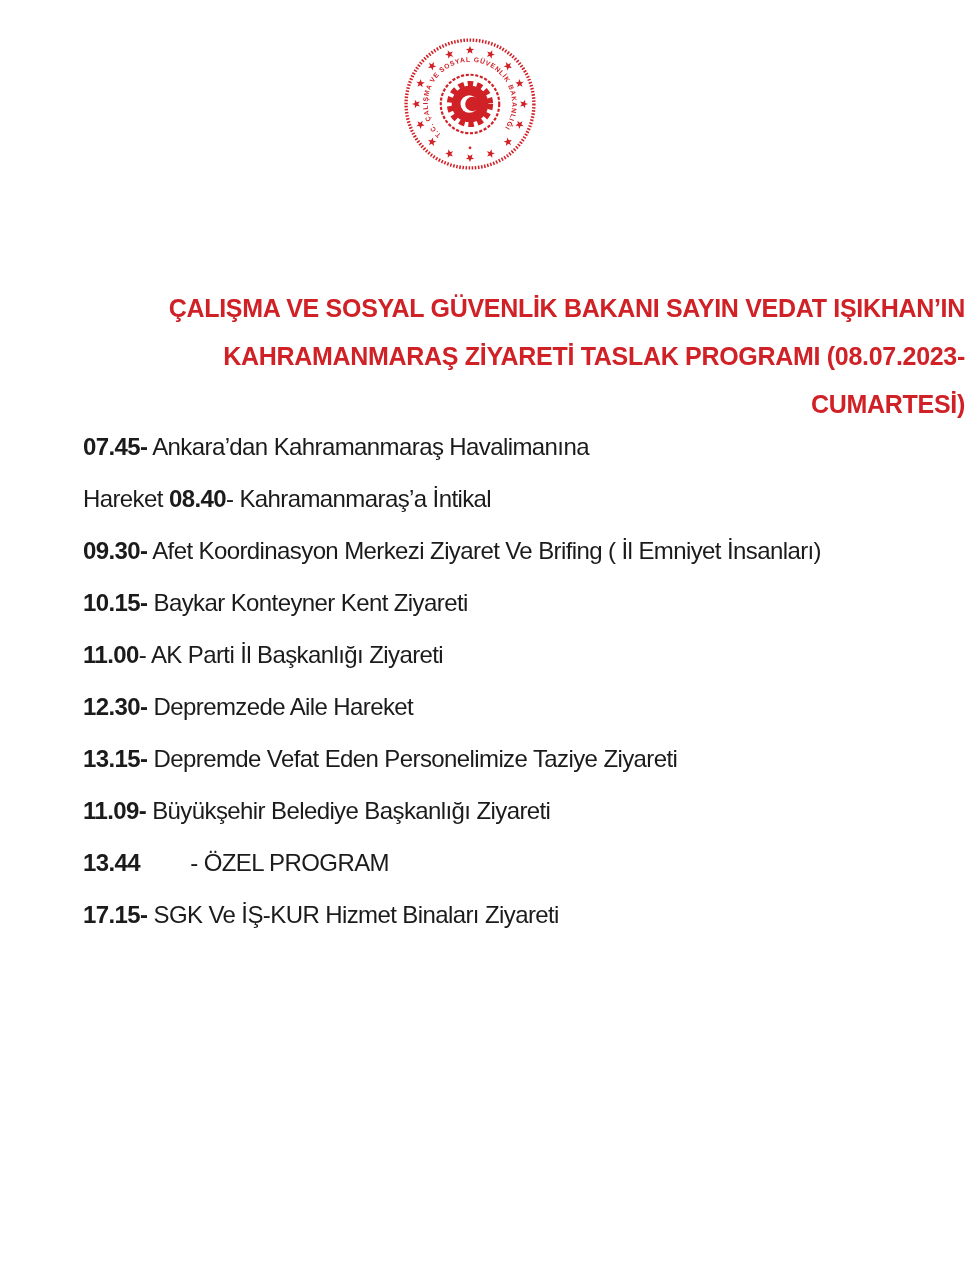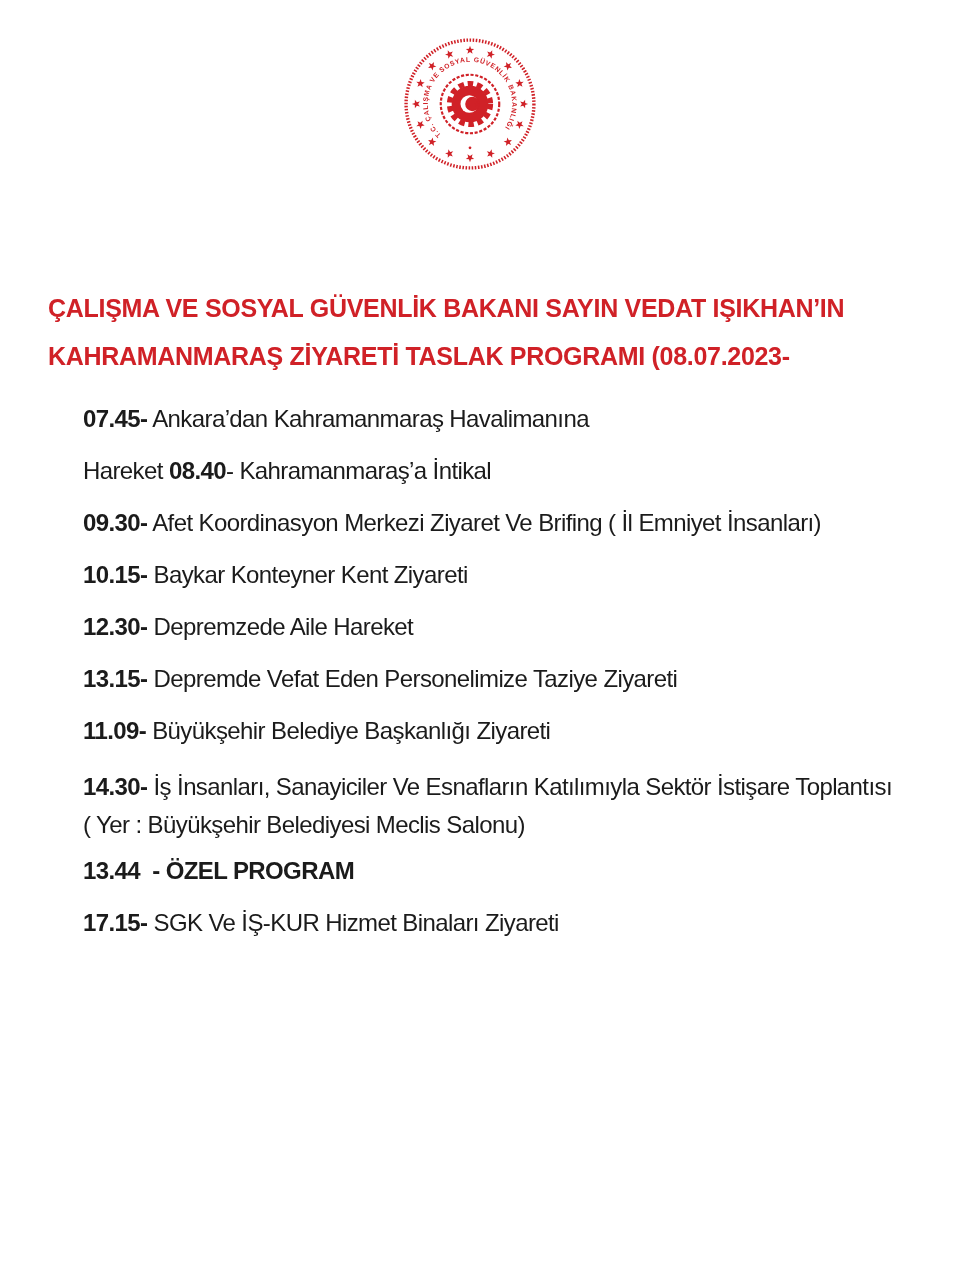--- a/index.html
+++ b/index.html
@@ -20,46 +20,46 @@
   
   .logo-wrap{
     padding-top:36px;
     display:flex;justify-content:center;
   }
   .logo-wrap svg{width:136px;height:136px;display:block;margin-left:-26px;}
 
   
   .title{
     margin-top:112px;
-    text-align:left;
+    text-align:right;
     color:var(--red);
     font-weight:bold;
     font-size:25px;
     letter-spacing:-0.3px;
     line-height:48px;
     margin-left:48px;
   }
 
   
   .schedule{
-    margin-top:24px;
+    margin-top:4px;
     padding-left:83px;
     padding-right:62px;
     font-size:24px;
     letter-spacing:-0.6px;
   }
   .row{
     line-height:30px;
     margin:0 0 22px 0;
     font-weight:normal;
   }
   .row .t{font-weight:bold;}
   .row .pfx{font-weight:normal;}
   .row.heading{font-weight:bold;padding-left:112px;}
-  .row.allbold .x{font-weight:bold;}
+  .row.allbold .x{font-weight:normal;padding-left:38px;}
   .row.wrap{line-height:38px;margin-bottom:12px;}
 </style>
 </head>
 <body>
 
 <div class="page">
 
   <div class="logo-wrap">
     <svg viewBox="0 0 200 200" aria-hidden="true">
       <defs>
@@ -100,41 +100,42 @@
 
       <circle cx="99" cy="100" r="13" fill="#ffffff"></circle>
       <circle cx="103.5" cy="100" r="10.6" fill="#d02127"></circle>
       <use href="#star" transform="translate(110 100) scale(0.62)" fill="#ffffff" style="fill:#ffffff"></use>
     </svg>
   </div>
 
   <div class="title">
     <div>ÇALIŞMA VE SOSYAL GÜVENLİK BAKANI SAYIN VEDAT IŞIKHAN’IN</div>
     <div>KAHRAMANMARAŞ ZİYARETİ TASLAK PROGRAMI (08.07.2023-</div>
+    <div>CUMARTESİ)</div>
   </div>
 
   <div class="schedule">
 
     <p class="row"><span class="t">07.45-</span><span class="x"> Ankara’dan Kahramanmaraş Havalimanına</span></p>
 
     <p class="row"><span class="pfx">Hareket </span><span class="t">08.40</span><span class="x">- Kahramanmaraş’a İntikal</span></p>
 
 
     <p class="row"><span class="t">09.30-</span><span class="x"> Afet Koordinasyon Merkezi Ziyaret Ve Brifing ( İl Emniyet İnsanları)</span></p>
 
     <p class="row"><span class="t">10.15-</span><span class="x"> Baykar Konteyner Kent Ziyareti</span></p>
 
+    <p class="row"><span class="t">11.00</span><span class="x">- AK Parti İl Başkanlığı Ziyareti</span></p>
 
     <p class="row"><span class="t">12.30-</span><span class="x"> Depremzede Aile Hareket</span></p>
 
     <p class="row"><span class="t">13.15-</span><span class="x"> Depremde Vefat Eden Personelimize Taziye Ziyareti</span></p>
 
     <p class="row"><span class="t">11.09-</span><span class="x"> Büyükşehir Belediye Başkanlığı Ziyareti</span></p>
 
-    <p class="row wrap"><span class="t">14.30-</span><span class="x"> İş İnsanları, Sanayiciler Ve Esnafların Katılımıyla Sektör İstişare Toplantısı ( Yer : Büyükşehir Belediyesi Meclis Salonu)</span></p>
 
     <p class="row allbold"><span class="t">13.44</span><span class="x">&nbsp; - ÖZEL PROGRAM</span></p>
 
     <p class="row"><span class="t">17.15-</span><span class="x"> SGK Ve İŞ-KUR Hizmet Binaları Ziyareti</span></p>
 
 
   </div>
 </div>
 
 </body></html>

